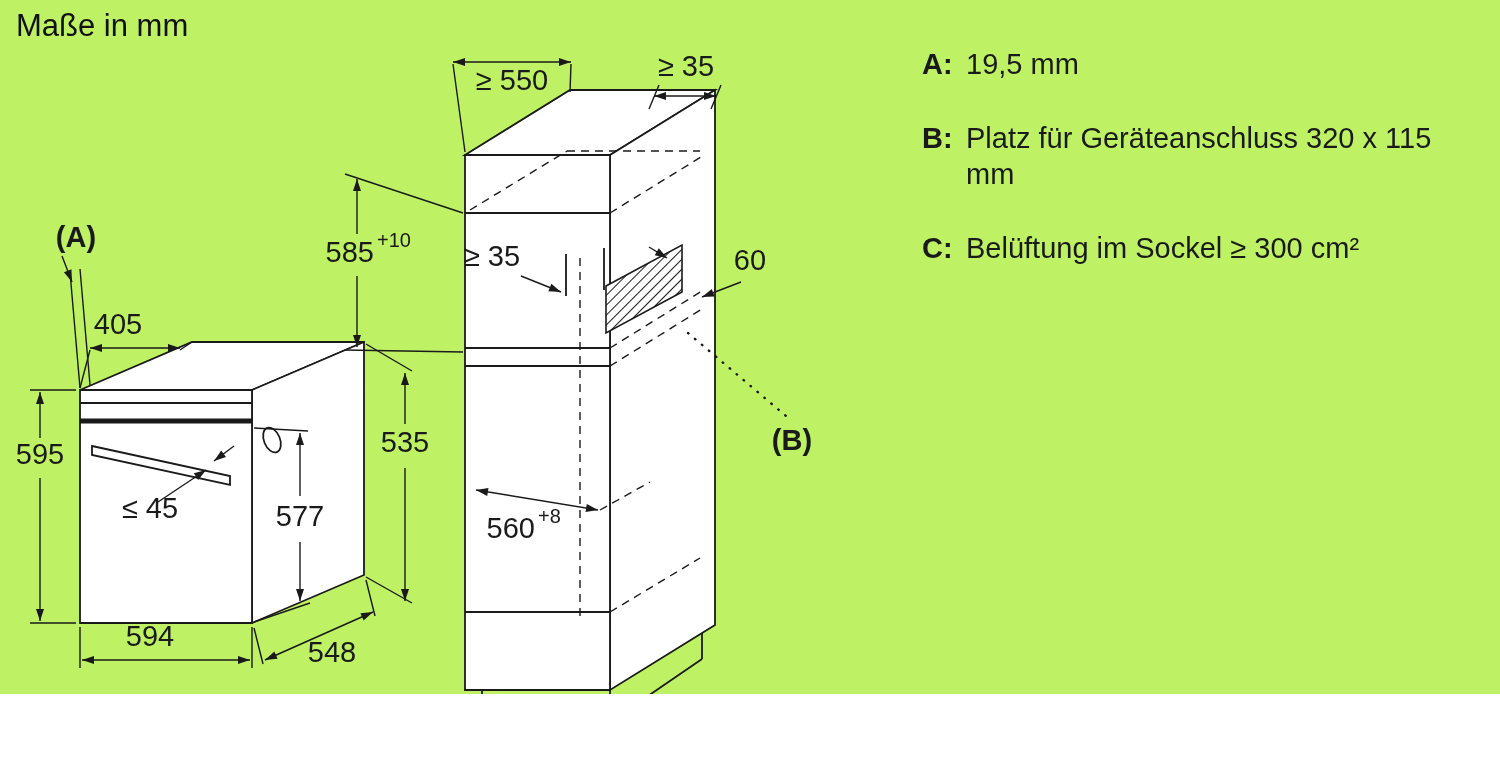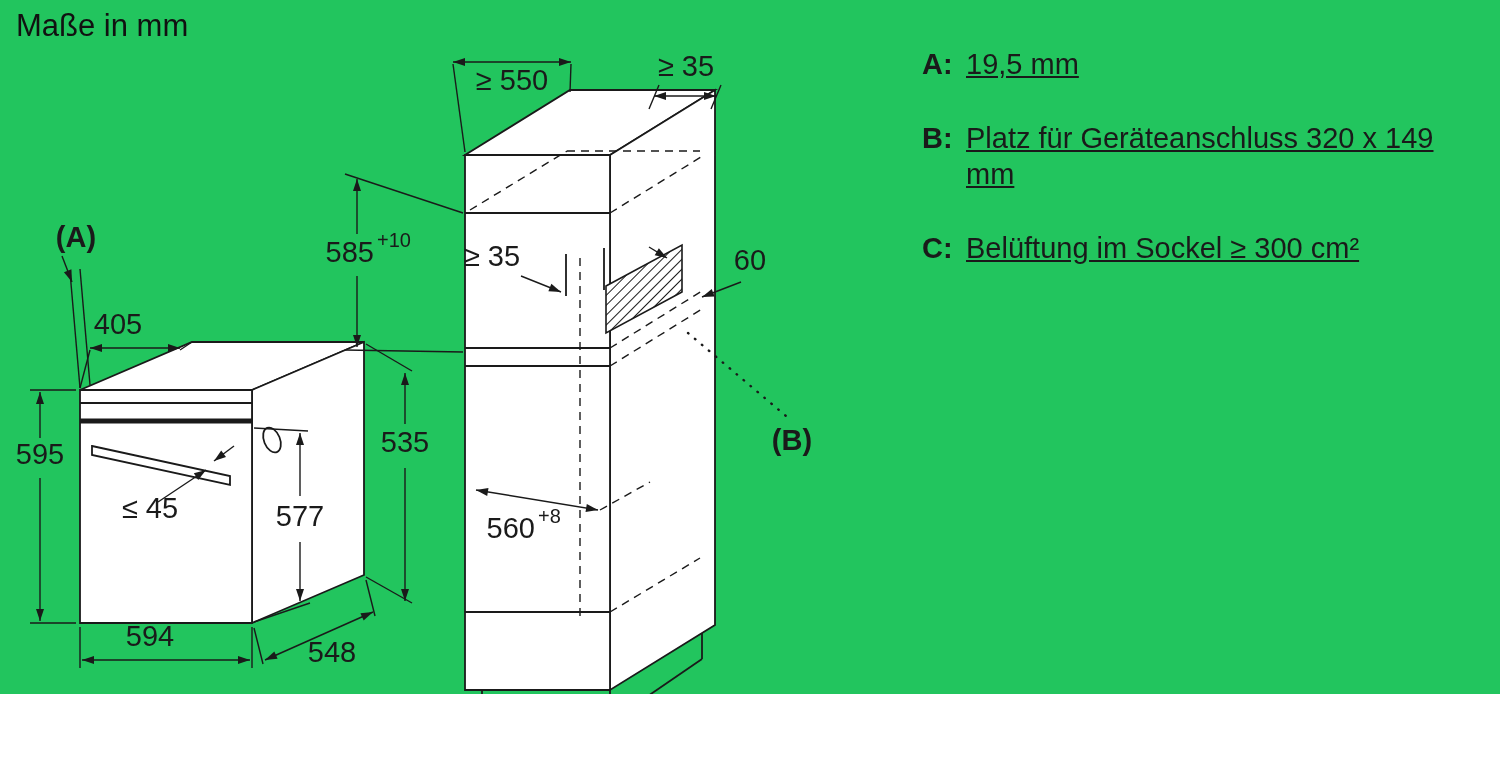--- a/index.html
+++ b/index.html
@@ -1,22 +1,22 @@
 <!DOCTYPE html>
 <html><head>
 <meta charset="utf-8">
 <style>
   * { margin:0; padding:0; box-sizing:border-box; }
   html,body { background:#ffffff; font-family:"Liberation Sans", sans-serif; color:#1a1a1a; }
-  .stage { position:relative; width:1500px; height:694px; background:#22c55e; overflow:hidden; }
+  .stage { position:relative; width:1500px; height:694px; background:#bef264; overflow:hidden; }
   .title { position:absolute; left:16px; top:8px; font-size:31px; color:#111; }
   .legend { position:absolute; left:922px; top:46px; font-size:29px; }
   .legend-row { display:flex; gap:10px; margin-bottom:38px; line-height:36px; }
   .legend-row .k { font-weight:bold; min-width:34px; }
-  .legend-row .t { width:492px;text-decoration:underline; }
+  .legend-row .t { width:492px; }
   svg.draw { position:absolute; left:0; top:0; display:block; }
   .ln { stroke:#1a1a1a; stroke-width:1.8; fill:none; }
   .fc { stroke:#1a1a1a; stroke-width:1.8; fill:#ffffff; }
   .dm { stroke:#1a1a1a; stroke-width:1.4; fill:none; }
   .hd { stroke:#1a1a1a; stroke-width:1.4; fill:none; stroke-dasharray:8 6; }
   .dt { stroke:#1a1a1a; stroke-width:2.4; fill:none; stroke-dasharray:0.6 8.5; stroke-linecap:round; }
   svg.draw text { font-size:29px; fill:#1a1a1a; }
   svg.draw text.sup { font-size:20px; }
   svg.draw text.bold { font-weight:bold; }
 </style>
@@ -166,21 +166,21 @@
     </g>
   </svg>
 
   <div class="legend">
     <div class="legend-row">
       <span class="k">A:</span>
       <span class="t">19,5 mm</span>
     </div>
     <div class="legend-row">
       <span class="k">B:</span>
-      <span class="t">Platz für Geräteanschluss 320 x 149 mm</span>
+      <span class="t">Platz für Geräteanschluss 320 x 115 mm</span>
     </div>
     <div class="legend-row">
       <span class="k">C:</span>
       <span class="t">Belüftung im Sockel ≥ 300 cm²</span>
     </div>
   </div>
 
 </div>
 
 </body></html>

